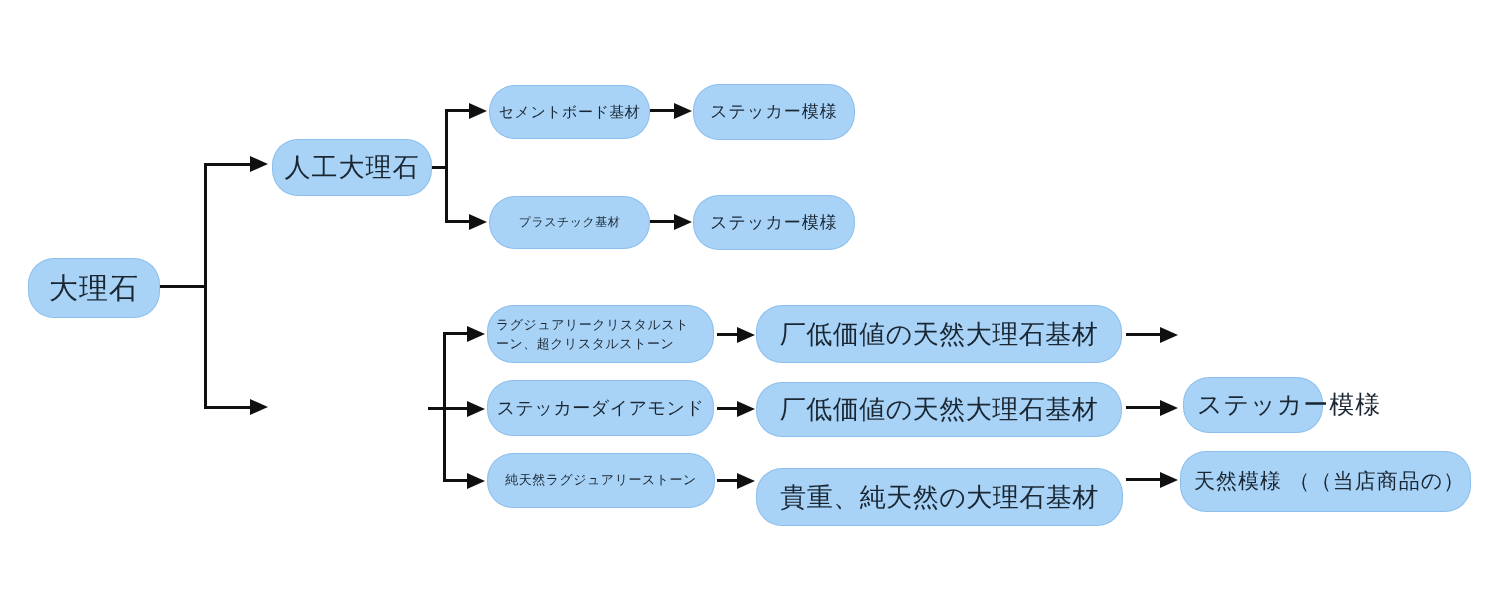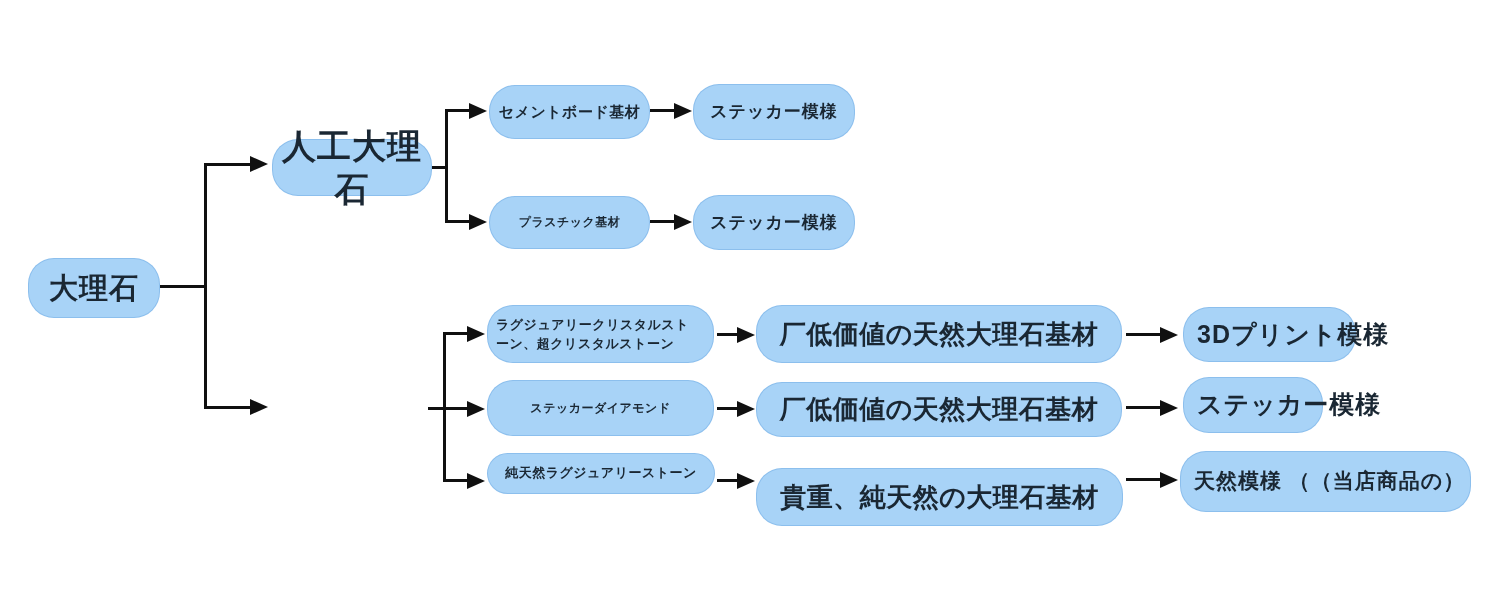--- a/index.html
+++ b/index.html
@@ -17,21 +17,21 @@
   }
   .node {
     position: absolute;
     box-sizing: border-box;
     background: #a8d3f7;
     border: 1.5px solid rgba(125, 180, 232, 0.65);
     border-radius: 26px;
     display: flex;
     align-items: center;
     justify-content: center;
-    font-weight: 700;
+    font-weight: 400;
     color: #1a2733;
     text-align: center;
     line-height: 1.25;
     letter-spacing: 1px;
   }
   .node.small { letter-spacing: 0.5px; }
   .node.wrap2 {
     justify-content: flex-start;
     text-align: left;
     padding: 0 13px;
@@ -97,42 +97,41 @@
 
   <div class="hline" style="left:1126px; top:333px; width:36px;"></div>
   <div class="ahead" style="left:1160px; top:327px;"></div>
   <div class="hline" style="left:1126px; top:406px; width:36px;"></div>
   <div class="ahead" style="left:1160px; top:400px;"></div>
   <div class="hline" style="left:1126px; top:478px; width:36px;"></div>
   <div class="ahead" style="left:1160px; top:472px;"></div>
 
   <div class="node" style="left:28px; top:258px; width:132px; height:60px; font-size:29px;">大理石</div>
 
-  <div class="node" style="left:272px; top:139px; width:160px; height:57px; font-size:34px;">人工大理石</div>
+  <div class="node" style="left:272px; top:139px; width:160px; height:57px; font-size:26px;">人工大理石</div>
 
 
   <div class="node small" style="left:489px; top:85px; width:161px; height:54px; font-size:15px;">セメントボード基材</div>
 
   <div class="node small" style="left:489px; top:196px; width:161px; height:53px; font-size:12px;">プラスチック基材</div>
 
   <div class="node" style="left:693px; top:84px; width:162px; height:56px; font-size:17px;">ステッカー模様</div>
 
   <div class="node" style="left:693px; top:195px; width:162px; height:55px; font-size:17px;">ステッカー模様</div>
 
   <div class="node wrap2" style="left:487px; top:305px; width:227px; height:58px; font-size:13px;padding-left:8px;">ラグジュアリークリスタルストーン、超クリスタルストーン</div>
 
-  <div class="node small" style="left:487px; top:380px; width:227px; height:56px; font-size:12px;">ステッカーダイアモンド</div>
+  <div class="node small" style="left:487px; top:380px; width:227px; height:56px; font-size:18px;">ステッカーダイアモンド</div>
 
-  <div class="node small" style="left:487px; top:453px; width:228px; height:41px; font-size:13px;">純天然ラグジュアリーストーン</div>
+  <div class="node small" style="left:487px; top:453px; width:228px; height:55px; font-size:13px;">純天然ラグジュアリーストーン</div>
 
   <div class="node bigtext" style="left:756px; top:305px; width:366px; height:58px; font-size:26px;">厂低価値の天然大理石基材</div>
 
   <div class="node bigtext" style="left:756px; top:382px; width:366px; height:55px; font-size:26px;">厂低価値の天然大理石基材</div>
 
   <div class="node bigtext" style="left:756px; top:468px; width:367px; height:58px; font-size:26px;">貴重、純天然の大理石基材</div>
 
-  <div class="node spill" style="left:1183px; top:307px; width:173px; height:55px; font-size:25px;">3Dプリント模様</div>
 
   <div class="node spill" style="left:1183px; top:377px; width:140px; height:56px; font-size:25px;">ステッカー模様</div>
 
   <div class="node spill" style="left:1180px; top:451px; width:291px; height:61px; font-size:21px;">天然模様 （（当店商品の）</div>
 
 </div>
 
 </body></html>

